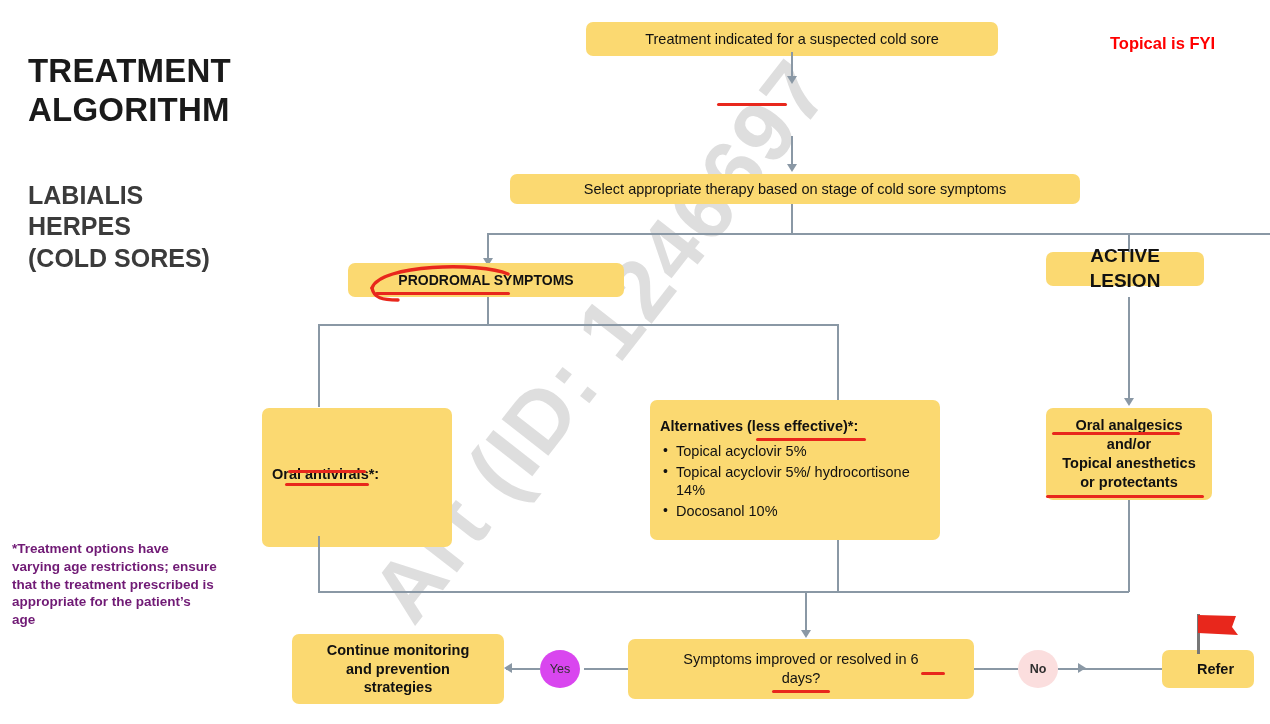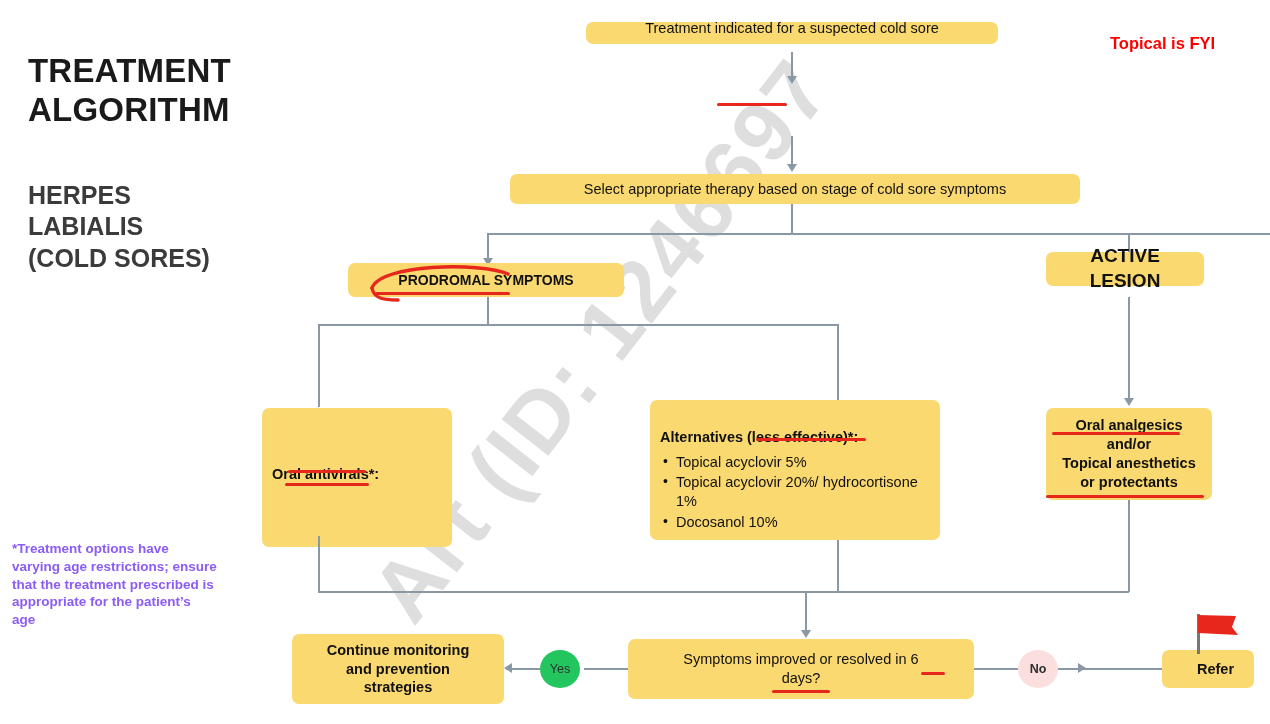--- a/index.html
+++ b/index.html
@@ -39,21 +39,21 @@
     font-weight: bold;
     color: #3b3b3b;
     line-height: 1.25;
   }
   .footnote {
     left: 12px;
     top: 540px;
     width: 205px;
     font-size: 13.5px;
     font-weight: bold;
-    color: #8b5cf6;
+    color: #701a75;
     line-height: 1.32;
   }
   .dosing {
     left: 1110px;
     top: 34px;
     font-size: 16.5px;
     font-weight: bold;
     color: #ff0000;
     white-space: nowrap;
   }
@@ -121,21 +121,21 @@
 
   
   .pill {
     border-radius: 50%;
     display: flex;
     align-items: center;
     justify-content: center;
     font-size: 12.5px;
     color: #2f2f2f;
   }
-  .pill.yes { background: #22c55e; }
+  .pill.yes { background: #d946ef; }
   .pill.no  { background: #fbdede; }
 
   
   .ul-red {
     background: #e8271c;
     height: 3.4px;
     border-radius: 2px;
   }
   .strike-red {
     background: #e8271c;
@@ -166,32 +166,32 @@
 <body>
 
 <div id="canvas">
 
   <div class="abs title-main">
     <div>TREATMENT</div>
     <div>ALGORITHM</div>
   </div>
 
   <div class="abs title-sub">
+    <div>LABIALIS</div>
     <div>HERPES</div>
-    <div>LABIALIS</div>
     <div>(COLD SORES)</div>
   </div>
 
   <div class="abs footnote">*Treatment options have varying age restrictions; ensure that the treatment prescribed is appropriate for the patient’s age</div>
 
   <div class="abs dosing">Topical is FYI</div>
 
   <div class="abs watermark">Art (ID: 1246697</div>
 
-  <div class="abs fbox" style="left:586px; top:22px; width:412px; height:22px;align-items:flex-end;">
+  <div class="abs fbox" style="left:586px; top:22px; width:412px; height:34px;">
     <span>Treatment indicated for a suspected cold sore</span>
   </div>
 
   <div class="abs vline" style="left:791px; top:52px; height:26px;"></div>
   <div class="abs arrow-down" style="left:787px; top:76px;"></div>
 
 
   <div class="abs ul-red" style="left:717px; top:103px; width:70px;"></div>
 
   <div class="abs vline" style="left:791px; top:136px; height:30px;"></div>
@@ -233,26 +233,26 @@
   <div class="abs arrow-down" style="left:1124px; top:398px;"></div>
 
   <div class="abs fbox left-align" style="left:262px; top:408px; width:190px; height:139px;">
     <div class="inner">
       <div style="font-weight:bold; margin-bottom:6px;">Oral antivirals*:</div>
     </div>
   </div>
   <div class="abs ul-red" style="left:288px; top:470px; width:78px;"></div>
   <div class="abs strike-red" style="left:285px; top:483px; width:84px;"></div>
 
-  <div class="abs fbox left-align" style="left:650px; top:400px; width:290px; height:140px;align-items:flex-end;">
+  <div class="abs fbox left-align" style="left:650px; top:400px; width:290px; height:140px;">
     <div class="inner">
       <div style="font-weight:bold; margin-bottom:6px;">Alternatives (less effective)*:</div>
       <ul>
         <li>Topical acyclovir 5%</li>
-        <li>Topical acyclovir 20%/ hydrocortisone 1%</li>
+        <li>Topical acyclovir 5%/ hydrocortisone 14%</li>
         <li>Docosanol 10%</li>
       </ul>
     </div>
   </div>
   <div class="abs ul-red" style="left:756px; top:438px; width:110px;"></div>
 
   <div class="abs fbox bold" style="left:1046px; top:408px; width:166px; height:92px;">
     <div class="inner">
       <div>Oral analgesics</div>
       <div>and/or</div>

